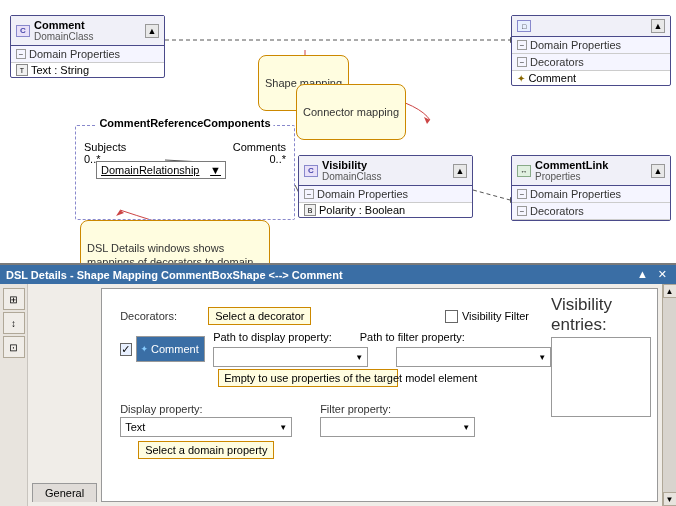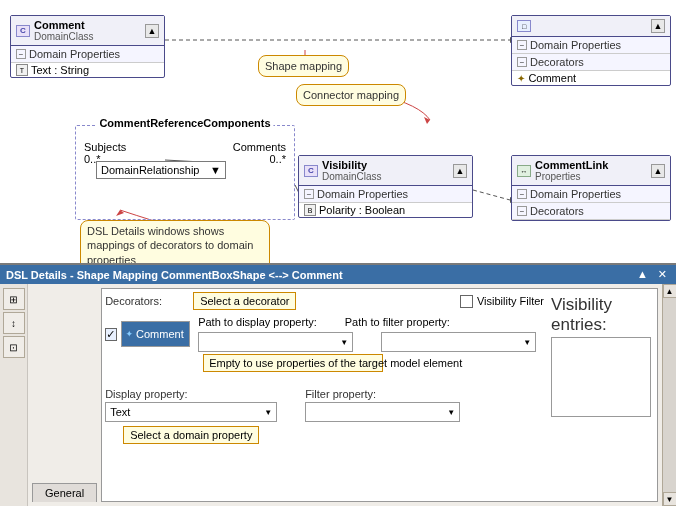--- a/index.html
+++ b/index.html
@@ -174,21 +174,21 @@
       border-bottom: 1px solid white;
       margin-bottom: -1px;
       z-index: 1;
     }
 
     
     .form-area {
       flex: 1;
       border: 1px solid #999;
       background: white;
-      padding: 3px;
+      padding: 18px;
       display: flex;
       flex-direction: column;
       gap: 6px;
       position: relative;
     }
 
     .form-row {
       display: flex;
       align-items: center;
       gap: 8px;
@@ -271,21 +271,21 @@
       border: 1px solid #b0a898;
       display: flex; align-items: center; justify-content: center;
       font-size: 8px; cursor: pointer;
     }
 
     
     .annotation-box {
       position: absolute;
       background: #fffde0;
       border: 1px solid #cc8800;
-      padding: 3px 6px;
+      padding: 20px 6px;
       font-size: 10px;
       line-height: 1.3;
       color: #333;
       max-width: 160px;
       border-radius: 8px;
     }
 
     
     .icon-class {
       width: 14px; height: 12px;
@@ -388,21 +388,21 @@
     <div class="ref-components-title">CommentReferenceComponents</div>
     <div class="ref-subjects">
       <div>Subjects</div>
       <div>0..*</div>
     </div>
     <div class="ref-comments">
       <div>Comments</div>
       <div style="text-align:right;">0..*</div>
     </div>
 
-    <div style="position:absolute; left:20px; top:35px; width:130px;">
+    <div style="position:absolute; left:20px; top:35px; width:130px;text-decoration:underline;">
       <div class="domain-rel-select">
         <span>DomainRelationship</span>
         <span>▼</span>
       </div>
     </div>
   </div>
 
   <div class="node-box component-node">
     <div class="node-header">
       <div class="icon-class">C</div>

